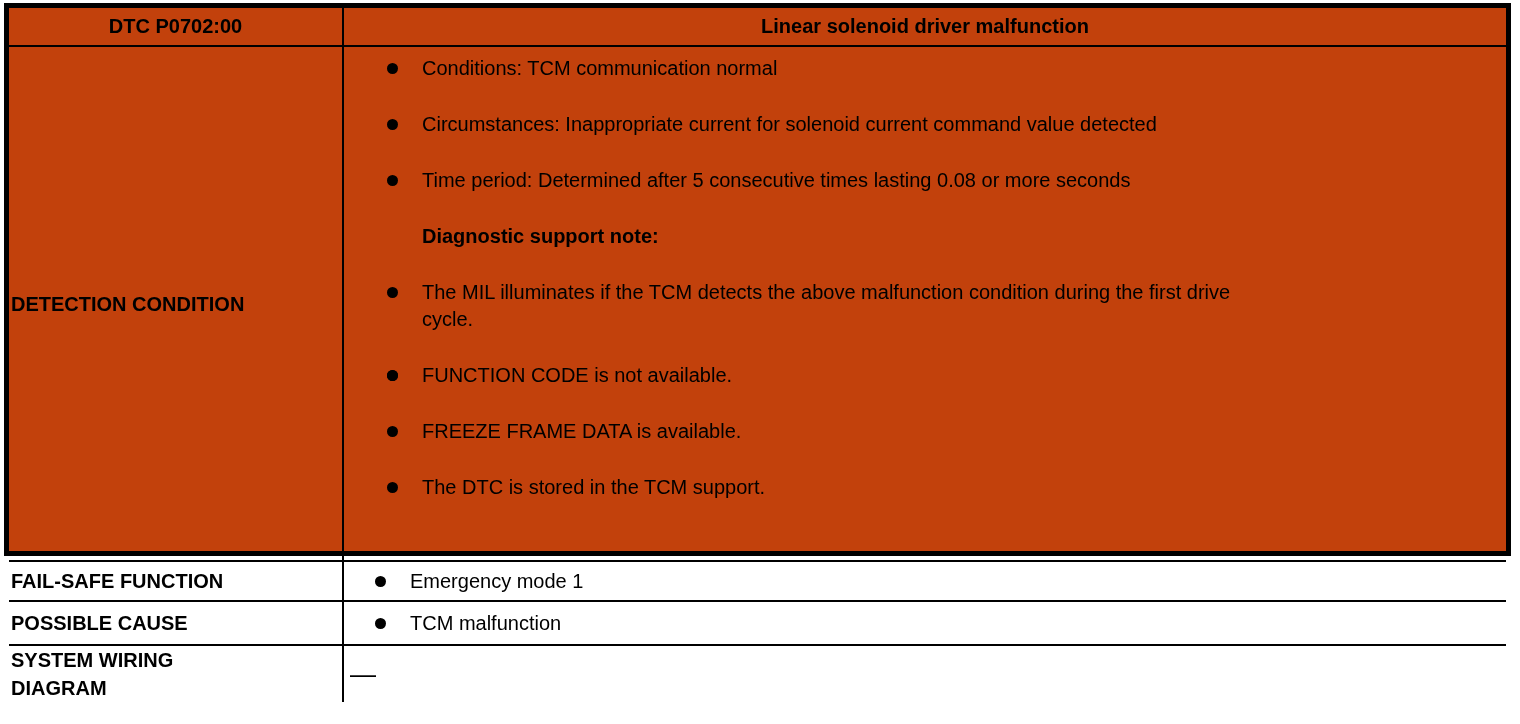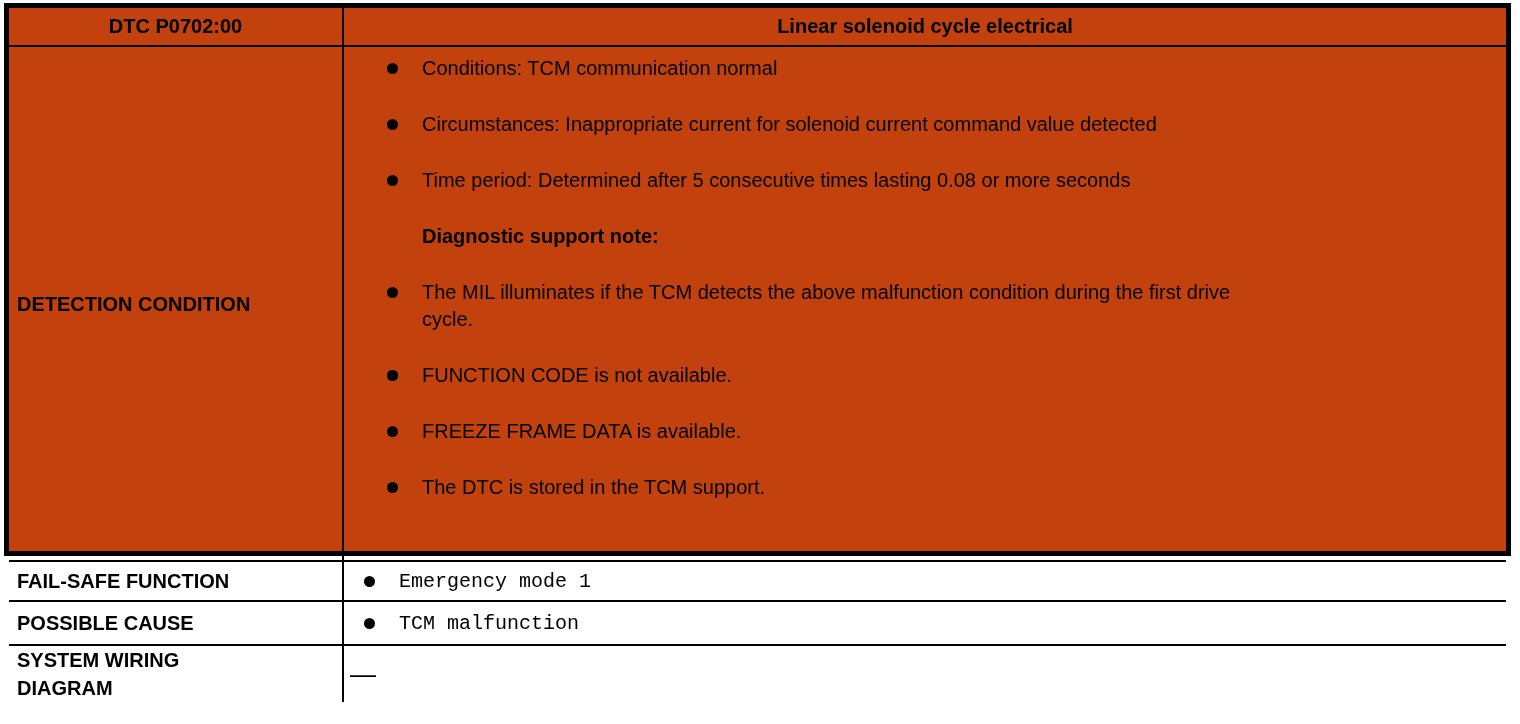--- a/index.html
+++ b/index.html
@@ -45,21 +45,21 @@
     align-items: center;
     justify-content: center;
     font-size: 20px;
     font-weight: bold;
   }
 
   
   .label-cell {
     display: flex;
     align-items: center;
-    padding-left: 8px;
+    padding-left: 2px;
     font-size: 20px;
     font-weight: bold;
     line-height: 28px;
     white-space: pre-line;
   }
 
   
   .row-detection { height: 513px; }
   .row-detection .cell-r {
     padding: 8px 27px 0 43px;
@@ -83,24 +83,23 @@
     background: #000000;
   }
   .item.note { font-weight: bold; }
 
   
   .row-failsafe { height: 38px; }
   .row-cause { height: 42px; }
   .single-cell {
     display: flex;
     align-items: center;
-    padding-left: 20px;
-    box-sizing: border-box;
-    font-size: 20px;
-    font-family: Liberation Mono, monospace;
+    padding-left: 31px;
+    box-sizing: border-box;
+    font-size: 20px;
   }
   .single-cell .item { margin-bottom: 0; }
 
   
   .row-wiring { flex: 1 1 auto; }
   .dash-cell {
     display: flex;
     align-items: center;
     padding-left: 6px;
     box-sizing: border-box;
@@ -113,21 +112,21 @@
 </head>
 <body>
 
 <div class="doc-table">
 
   <div class="row row-header">
     <div class="cell-l">
       <span>DTC P0702:00</span>
     </div>
     <div class="cell-r">
-      <span>Linear solenoid cycle electrical</span>
+      <span>Linear solenoid driver malfunction</span>
     </div>
   </div>
 
   <div class="row row-detection">
     <div class="cell-l label-cell">DETECTION CONDITION</div>
     <div class="cell-r">
 
       <div class="item">
         <span class="dot"></span>
         <span class="item-text">Conditions: TCM communication normal</span>

